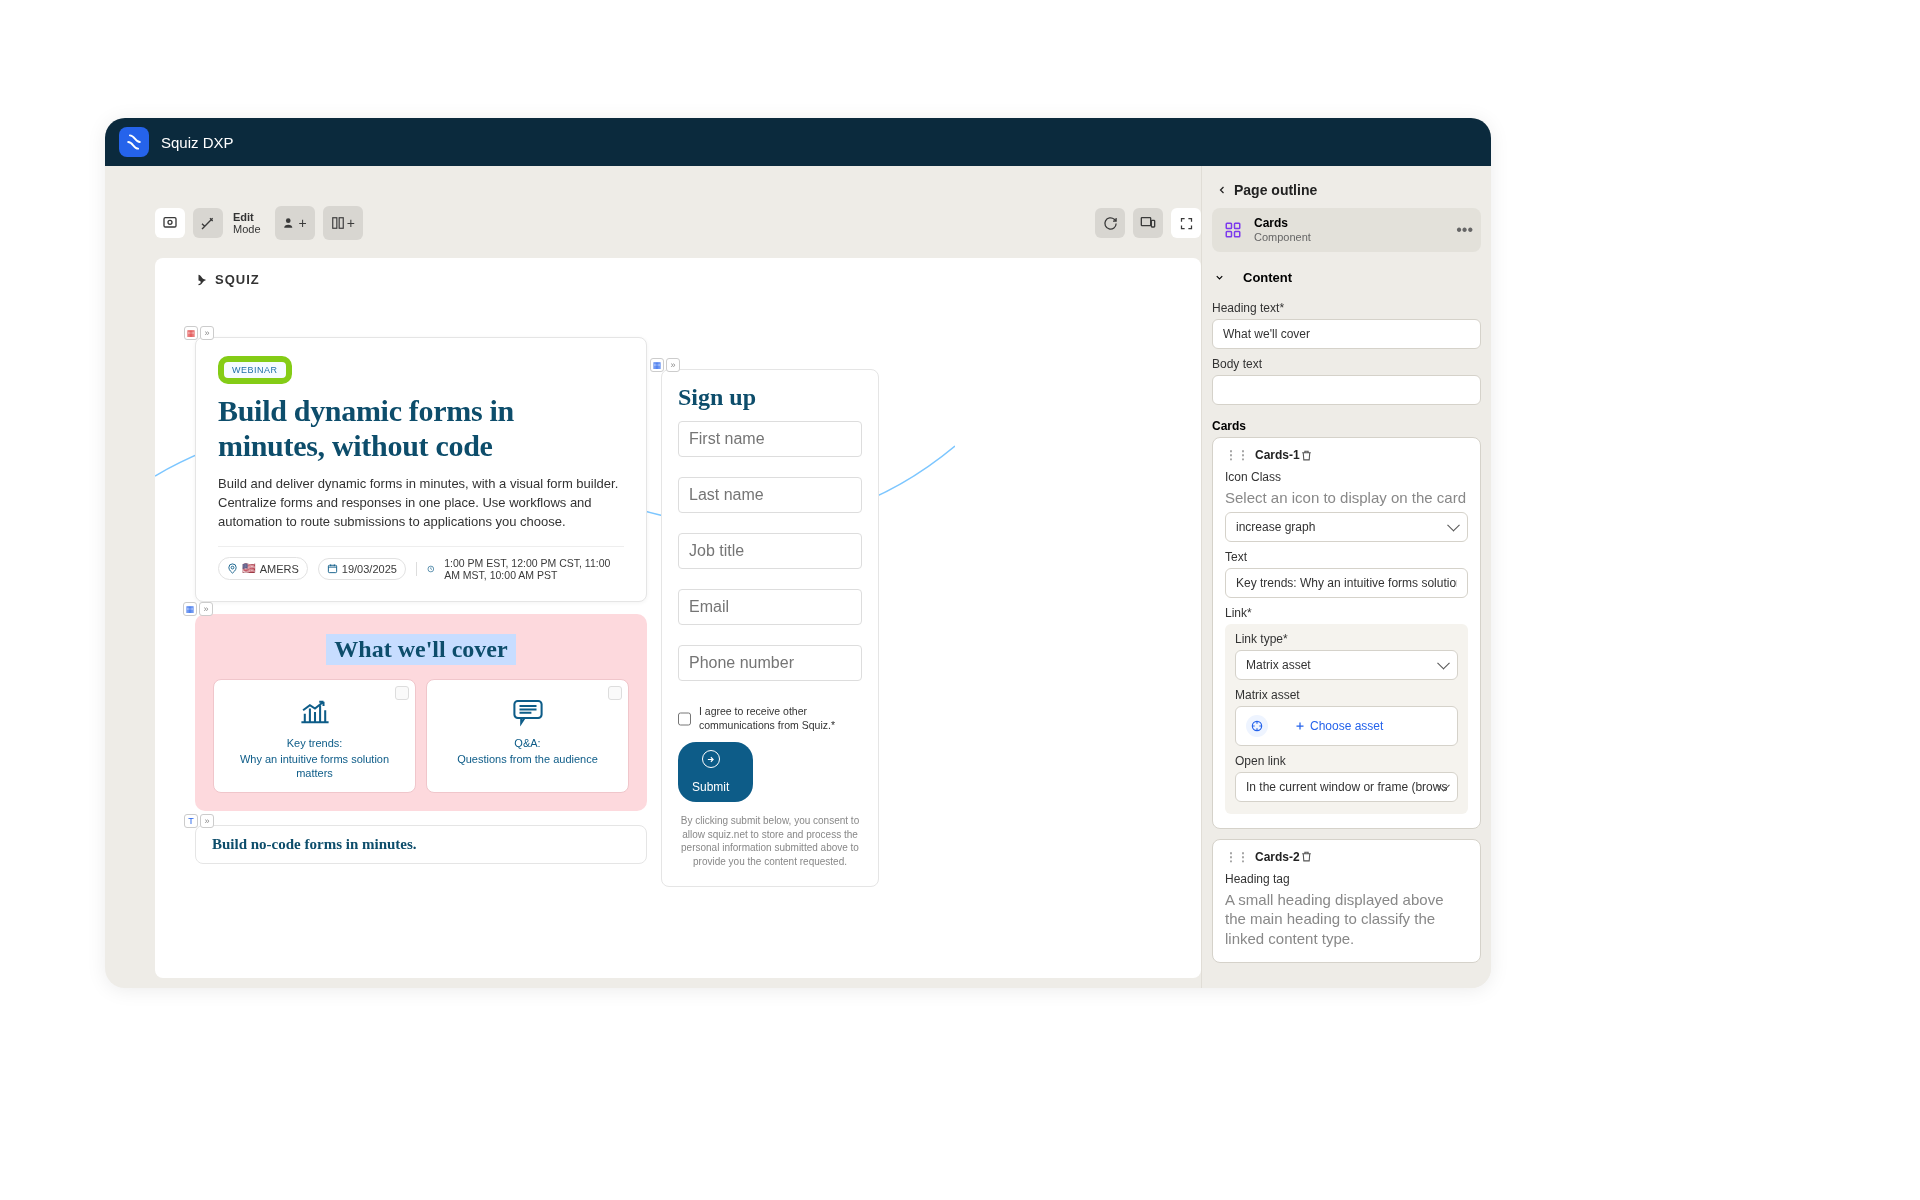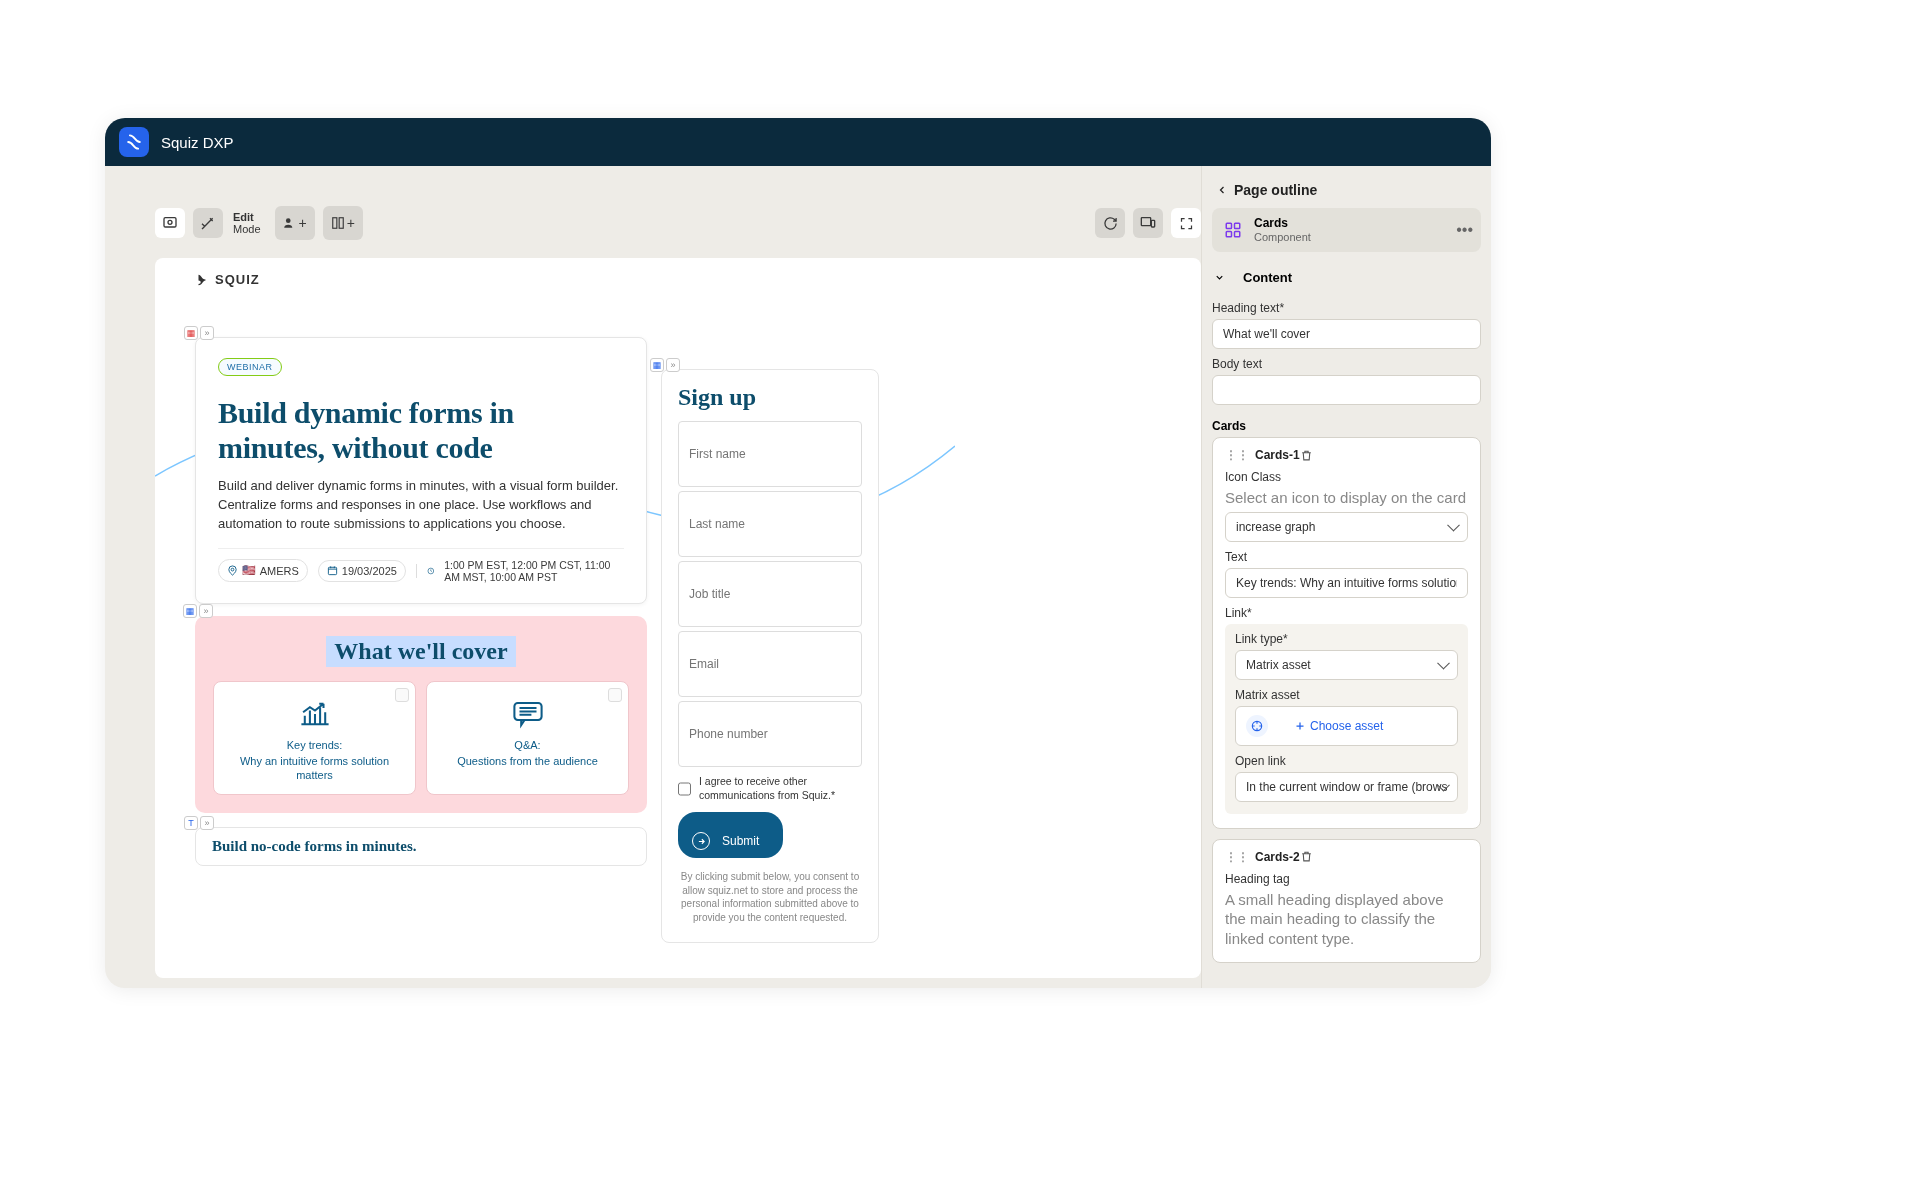--- a/index.html
+++ b/index.html
@@ -21,43 +21,43 @@
 .tb-spacer { flex: 1; }
 .page-frame { background: #fff; border-radius: 8px; height: 720px; position: relative; }
 .brand { display: flex; align-items: center; gap: 6px; padding: 14px 0 0 40px; color: #333; font-weight: 700; font-size: 13px; letter-spacing: 1px; }
 .wave{ position:absolute; top:128px; left:0; right:0; height:140px; pointer-events:none;}
 .card-tray { display: flex; gap: 14px; padding: 50px 40px 0 40px; position: relative; z-index: 1; }
 .hero { background: #fff; border: 1px solid #e5e5e5; border-radius: 8px; width: 452px; padding: 18px 22px 20px; position: relative; box-shadow: 0 1px 4px rgba(0,0,0,.05);}
 .block-handle { position: absolute; top: -12px; left: -12px; display: flex; gap: 2px; }
 .block-handle span { width: 14px; height: 14px; background: #fff; border: 1px solid #ccc; border-radius: 3px; display: flex; align-items: center; justify-content: center; font-size: 9px; color: #888; }
 .block-handle .red{ color:#d33; }
 .block-handle .blue{ color:#2563eb; }
-.badge { display: inline-block; font-size: 9px; letter-spacing: .5px; color: #1f6fa8; border: 1px solid #84cc16; padding: 3px 8px; border-radius: 10px; margin-bottom: 20px; background:#f5fbff;}
+.badge { display: inline-block; font-size: 9px; letter-spacing: .5px; color: #1f6fa8; border: 6px solid #84cc16; padding: 3px 8px; border-radius: 10px; margin-bottom: 10px; background:#f5fbff;}
 .hero h1 { font-family: Georgia, 'Times New Roman', serif; font-weight: 600; color: #0d4d6b; font-size: 30px; line-height: 1.15; letter-spacing: -.3px; margin-bottom: 12px; }
 .hero p.lede { font-size: 13px; color: #333; line-height: 1.45; margin-bottom: 14px; }
 .meta-row { display: flex; gap: 10px; align-items: center; font-size: 11px; color: #3a3a3a; border-top: 1px solid #eee; padding-top: 10px;}
 .meta-row .sep{ width:1px; height:14px; background:#ddd;}
 .pill { display: inline-flex; align-items: center; gap: 4px; border: 1px solid #e2e2e2; padding: 4px 8px; border-radius: 14px; }
 .cover-block { margin-top: 12px; background: #fdd9dd; border-radius: 10px; padding: 20px 18px 18px; position: relative; width: 452px; }
 .cover-block h2 { font-family: Georgia, serif; color: #0d4d6b; font-size: 24px; text-align: center; background: #c7ddff; display: inline-block; padding: 2px 8px; }
 .cover-head{ text-align:center; margin-bottom:14px;}
 .cards-row { display: flex; gap: 10px; }
 .mini { flex: 1; background: #fff; border-radius: 8px; padding: 14px 8px 12px; text-align: center; position: relative; border:1px solid #f0c6cb;}
 .mini .mini-icon{ color:#0d5c88; height:36px; display:flex; align-items:center; justify-content:center; margin-bottom:6px;}
 .mini .t { font-size: 11px; color: #0d5c88; line-height: 1.3; }
 .mini .t b{ display:block; font-weight:400; color:#0d5c88; margin-bottom:2px;}
 .mini-badge{ position:absolute; top:6px; right:6px; width:14px; height:14px; border:1px solid #ddd; border-radius:3px; background:#fafafa;}
 .nocode{ margin-top:14px; width:452px; background:#fff; border:1px solid #e5e5e5; border-radius:8px; padding:10px 16px; position:relative;}
 .nocode p{ font-family: Georgia, serif; color:#0d4d6b; font-size:15px; font-weight:600;}
 .signup { width: 218px; background:#fff; border:1px solid #e5e5e5; border-radius:8px; padding: 14px 16px 18px; position:relative; margin-top:32px;}
 .signup h3{ font-family: Georgia, serif; color:#0d4d6b; font-size:24px; margin-bottom:10px; font-weight:600;}
-.signup input[type=text]{ width:100%; border:1px solid #ddd; border-radius:4px; padding:25px 10px; font-size:12px; margin-bottom:4px; color:#333;}
+.signup input[type=text]{ width:100%; border:1px solid #ddd; border-radius:4px; padding:8px 10px; font-size:16px; margin-bottom:20px; color:#333;}
 .consent{ display:flex; gap:8px; font-size:10.5px; color:#333; line-height:1.3; margin:4px 0 10px;}
 .consent input{ margin-top:1px;}
-.submit{ background:#0d5c88; color:#fff; border:none; border-radius:18px; padding:20px 24px 8px 14px; font-size:12px; display:flex; align-items:center; gap:12px; cursor:pointer;}
+.submit{ background:#0d5c88; color:#fff; border:none; border-radius:18px; padding:8px 24px 8px 14px; font-size:12px; display:flex; align-items:center; gap:12px; cursor:pointer;flex-direction:column;}
 .submit .arr{ width:18px; height:18px; border-radius:50%; border:1.5px solid #fff; display:flex; align-items:center; justify-content:center;}
 .fine{ font-size:10px; color:#888; line-height:1.35; margin-top:12px; text-align:center;}
 .sidepanel{ width:290px; background:#eeece7; border-left:1px solid #e0ddd6; padding:10px; overflow:auto;}
 .sp-head{ display:flex; align-items:center; gap:6px; font-size:14px; font-weight:600; color:#222; padding:6px 4px 10px;}
 .comp-chip{ background:#e3e1da; border-radius:8px; padding:8px 10px; display:flex; align-items:center; gap:10px; margin-bottom:10px; position:relative;}
 .comp-chip .ic{ width:22px; height:22px; color:#7c3aed; display:flex; align-items:center; justify-content:center;}
 .comp-chip .tt{ font-size:12px;}
 .comp-chip .tt b{ display:block; font-size:12px;}
 .comp-chip .more{ position:absolute; right:8px; color:#666; cursor:pointer;}
 .section-hd{ display:flex; align-items:center; gap:18px; font-size:13px; font-weight:600; padding:8px 2px; cursor:pointer;}

